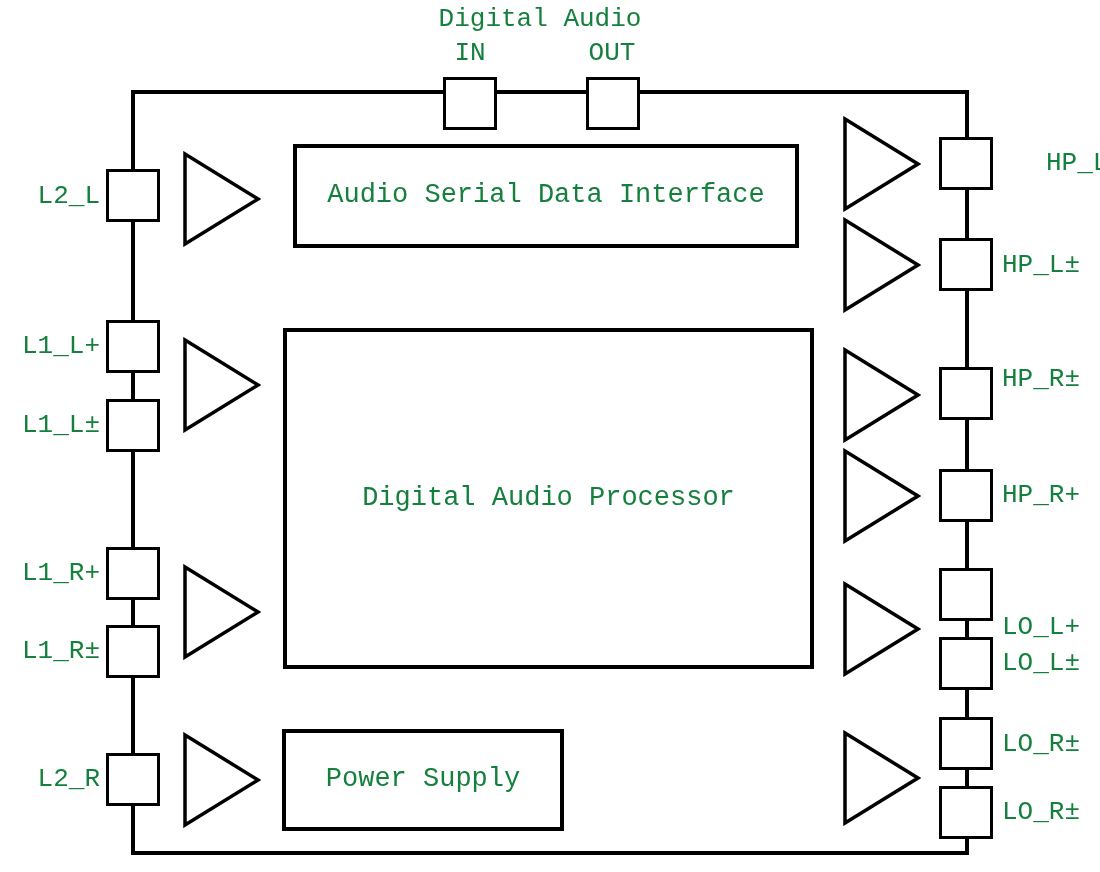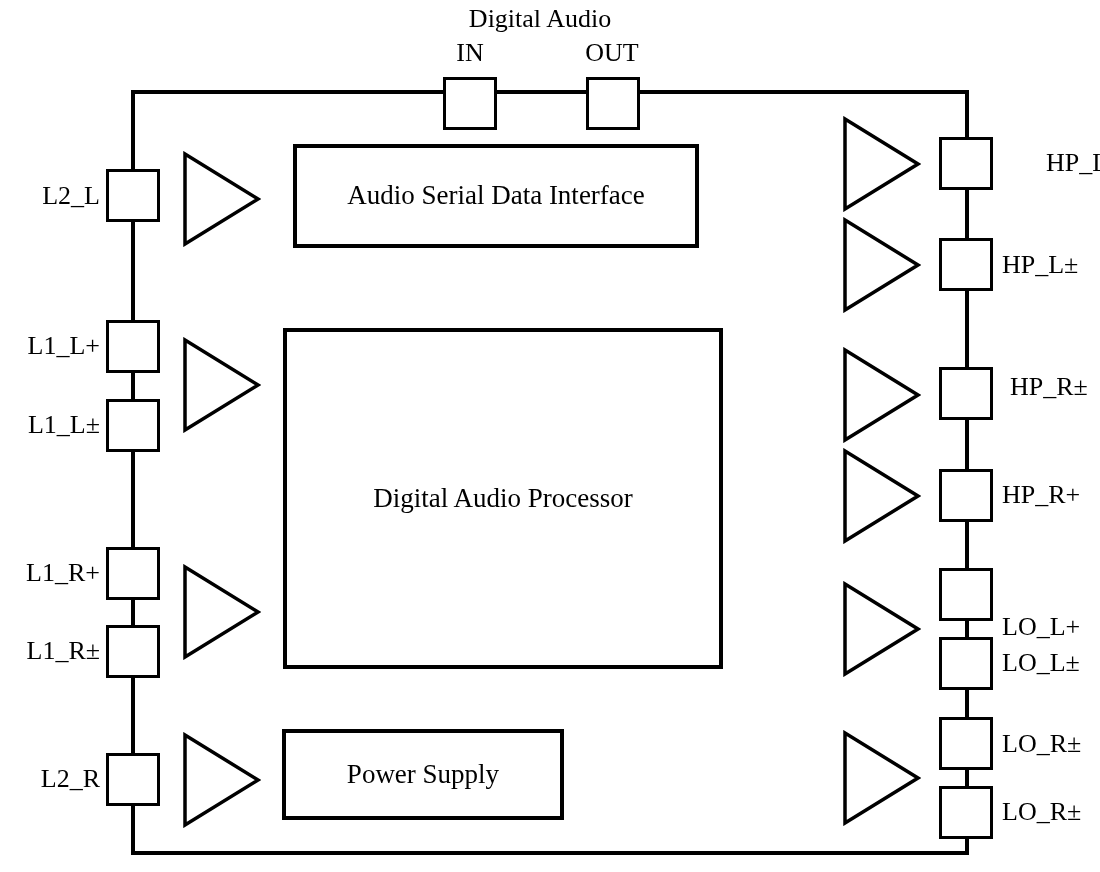--- a/index.html
+++ b/index.html
@@ -1,31 +1,31 @@
 <!DOCTYPE html>
 <html><head>
 <meta charset="utf-8">
 <style>
   html,body{margin:0;padding:0;background:#ffffff;}
   .stage{
     position:relative;width:1100px;height:872px;background:#ffffff;overflow:hidden;
-    font-family:Liberation Serif, serif;color:#000000;
+    font-family:Liberation Mono, monospace;color:#15803d;
   }
   .outer{
     position:absolute;left:131px;top:90px;width:838px;height:765px;
     border:4px solid #000;box-sizing:border-box;z-index:1;background:transparent;
   }
   .block{
     position:absolute;border:4px solid #000;box-sizing:border-box;background:#fff;
     display:flex;align-items:center;justify-content:center;z-index:2;
     font-size:27px;line-height:1.1;text-align:center;
   }
-  .block-asdi{left:293px;top:144px;width:406px;height:104px;}
-  .block-dap{left:283px;top:328px;width:440px;height:341px;}
-  .block-power{left:282px;top:729px;width:282px;height:91px;}
+  .block-asdi{left:293px;top:144px;width:506px;height:104px;}
+  .block-dap{left:283px;top:328px;width:531px;height:341px;}
+  .block-power{left:282px;top:729px;width:282px;height:102px;}
   .block-i2c{left:642px;top:729px;width:175px;height:91px;}
   .block-i2c sup{font-size:17px;line-height:0;}
   .pin{
     position:absolute;width:54px;height:53px;border:3px solid #000;
     box-sizing:border-box;background:#fff;z-index:3;
   }
   .tri{position:absolute;z-index:2;}
   .tri polygon{fill:#ffffff;stroke:#000000;stroke-width:3.5;stroke-linejoin:miter;}
   .plabel{
     position:absolute;font-size:26px;line-height:30px;white-space:nowrap;z-index:4;
@@ -108,20 +108,20 @@
 
   <div class="plabel" style="right:1000px;top:181px;">L2_L</div>
   <div class="plabel" style="right:1000px;top:331px;">L1_L+</div>
   <div class="plabel" style="right:1000px;top:410px;">L1_L±</div>
   <div class="plabel" style="right:1000px;top:558px;text-align:center;">L1_R+</div>
   <div class="plabel" style="right:1000px;top:636px;">L1_R±</div>
   <div class="plabel" style="right:1000px;top:764px;">L2_R</div>
 
   <div class="plabel" style="left:1046px;top:148px;">HP_L+</div>
   <div class="plabel" style="left:1002px;top:250px;">HP_L±</div>
-  <div class="plabel" style="left:1002px;top:372px;margin-left:8px;">HP_R±</div>
+  <div class="plabel" style="left:1002px;top:364px;">HP_R±</div>
   <div class="plabel" style="left:1002px;top:480px;">HP_R+</div>
   <div class="plabel" style="left:1002px;top:612px;text-align:center;">LO_L+</div>
   <div class="plabel" style="left:1002px;top:648px;">LO_L±</div>
   <div class="plabel" style="left:1002px;top:729px;">LO_R±</div>
   <div class="plabel" style="left:1002px;top:797px;">LO_R±</div>
 
 </div>
 
 </body></html>

